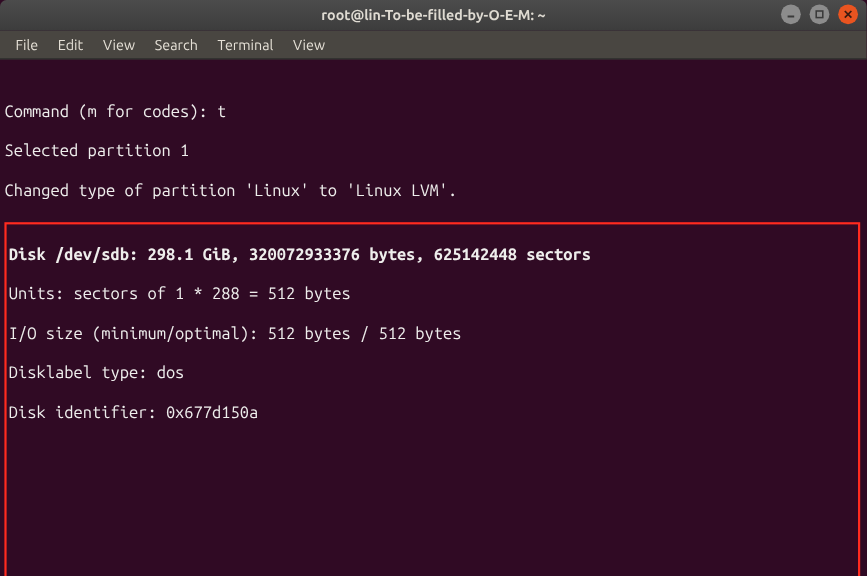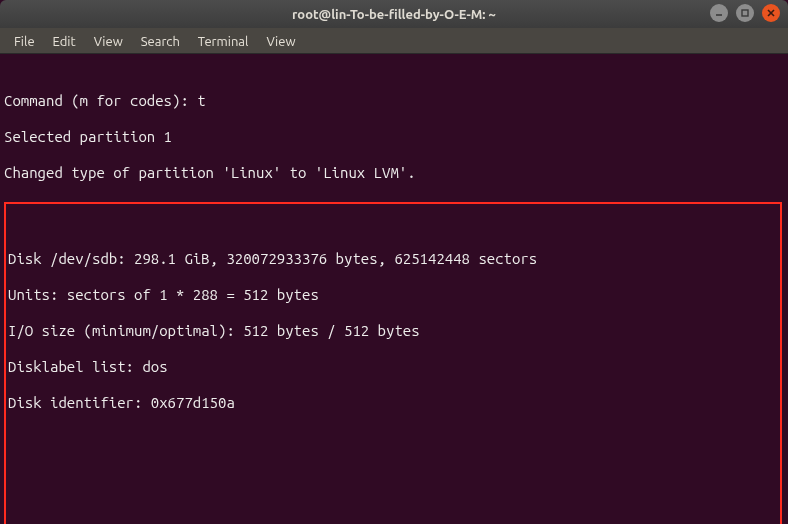--- a/index.html
+++ b/index.html
@@ -65,21 +65,21 @@
     padding: 3px 8px;
     cursor: pointer;
   }
   .terminal {
     padding: 2px 4px 4px 4px;
     color: #eeeeec;
     font-size: 15px;
     line-height: 18px;
     white-space: pre;
   }
-  .bold { font-weight: normal; margin-top: 28px; }
+  .bold { font-weight: bold; }
   .redbox {
     border: 2px solid #ff2b1f;
     margin: 2px 2px 2px 0;
     padding: 0 2px 2px 2px;
   }
 </style>
 </head>
 <body>
 
 <div class="titlebar">
@@ -115,21 +115,21 @@
 
 <div class="terminal">
 <div></div>
 <div>Command (m for codes): t</div>
 <div>Selected partition 1</div>
 <div>Changed type of partition 'Linux' to 'Linux LVM'.</div>
 <div class="redbox">
 <div class="bold">Disk /dev/sdb: 298.1 GiB, 320072933376 bytes, 625142448 sectors</div>
 <div>Units: sectors of 1 * 288 = 512 bytes</div>
 <div>I/O size (minimum/optimal): 512 bytes / 512 bytes</div>
-<div>Disklabel list: dos</div>
+<div>Disklabel type: dos</div>
 <div>Disk identifier: 0x677d150a</div>
 <div></div>
 
 
 <div></div>
 
 
 
 
 </div>

